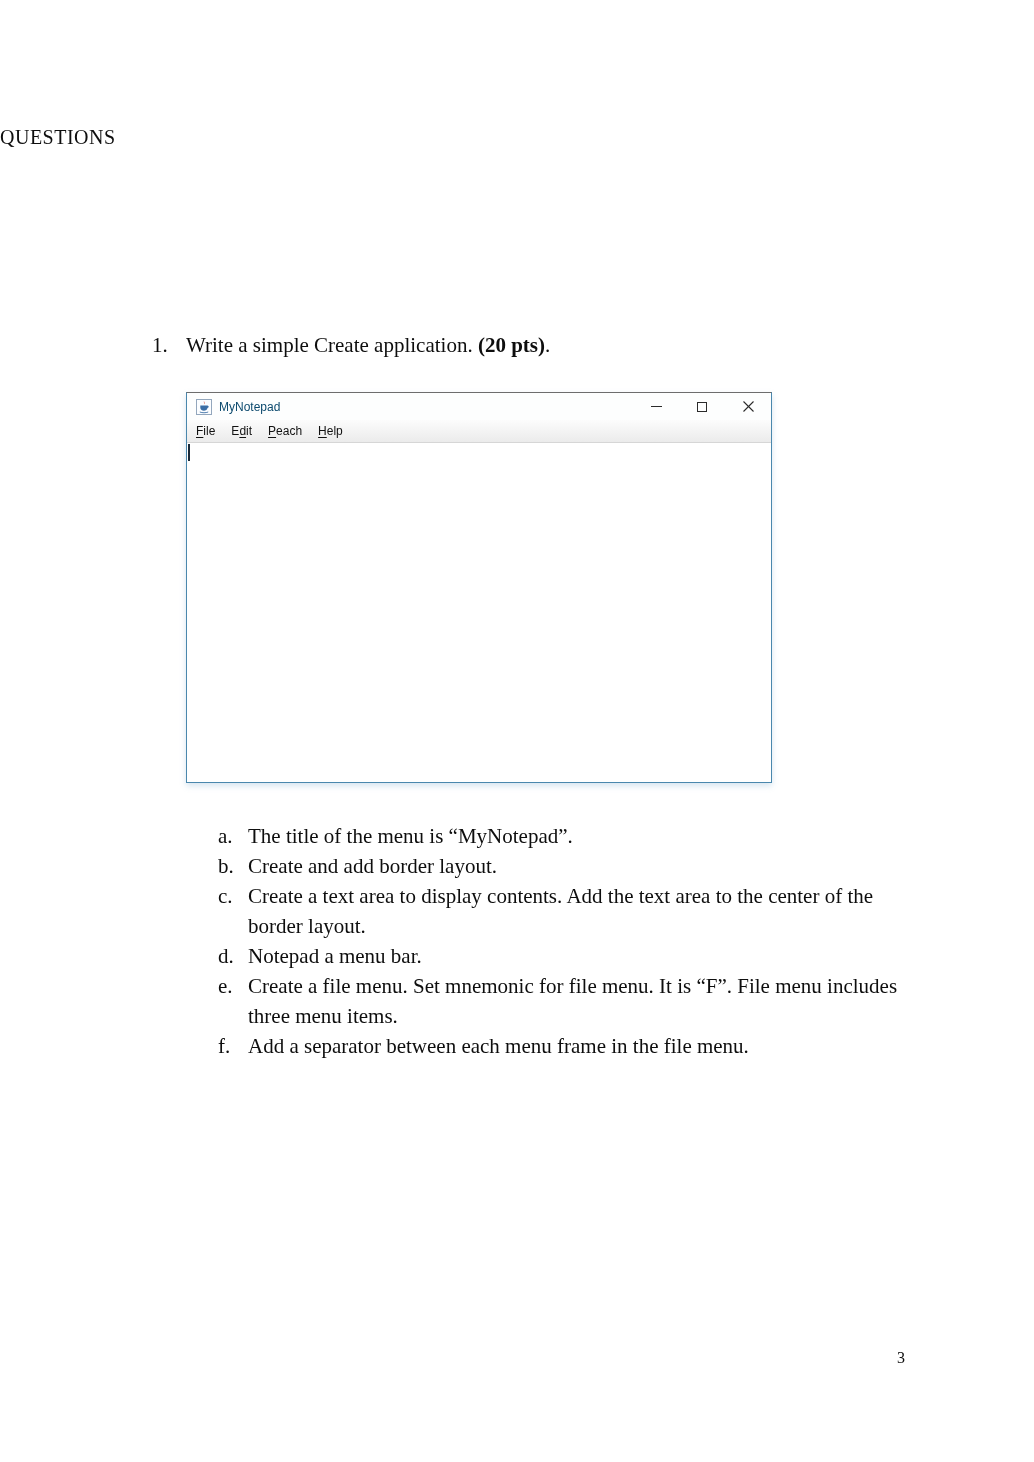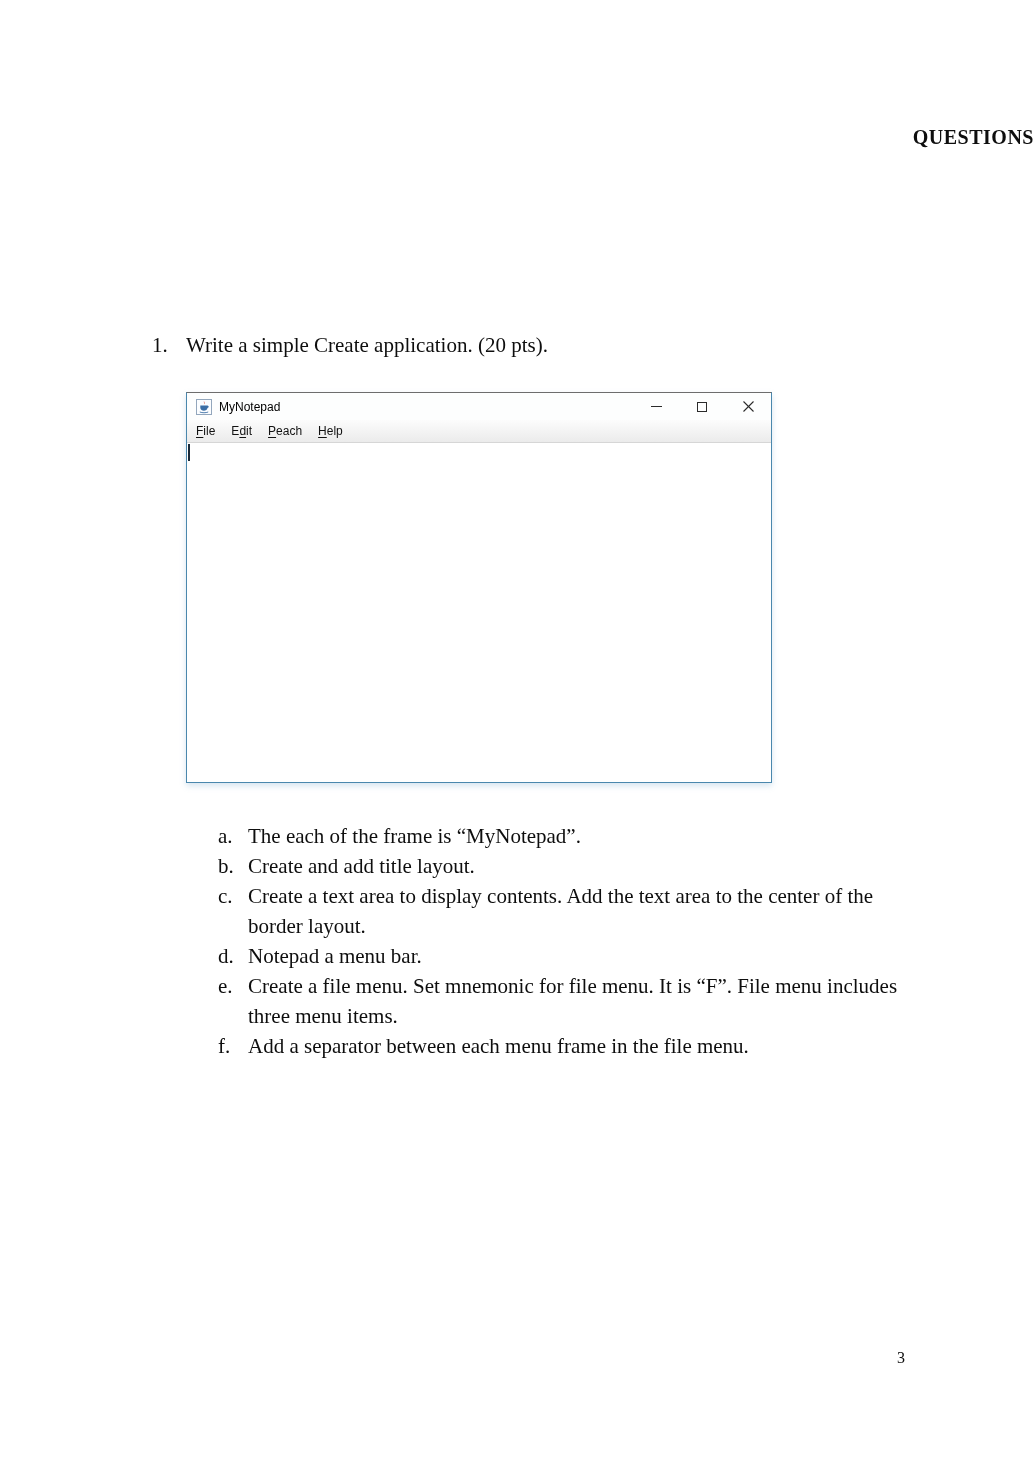--- a/index.html
+++ b/index.html
@@ -13,34 +13,34 @@
     color: #0e0e0e;
     overflow: hidden;
   }
 
   
   .heading {
     position: absolute;
     top: 126px;
     left: 0;
     width: 100%;
-    text-align: right;
+    text-align: left;
     font-size: 20px;
-    font-weight: 700;
+    font-weight: 400;
     letter-spacing: 0.5px;
   }
   .question {
     position: absolute;
     top: 333px;
     left: 152px;
     font-size: 21px;
     white-space: nowrap;
   }
   .question .qnum { display: inline-block; width: 34px; }
-  .question .qpts { font-weight: 400; }
+  .question .qpts { font-weight: 700; }
 
   .list {
     position: absolute;
     top: 821px;
     left: 218px;
     width: 712px;
     font-size: 21px;
     line-height: 30px;
   }
   .li { display: flex; }
@@ -74,21 +74,21 @@
     flex: 0 0 27px;
     display: flex;
     align-items: center;
     padding-left: 9px;
     background: #fdfefe;
   }
   .java-icon { width: 16px; height: 16px; display: inline-block; }
   .title-text {
     margin-left: 7px;
     font-size: 12px;
-    color: #000000;
+    color: #0c4a6e;
   }
   .controls {
     margin-left: auto;
     height: 100%;
     display: flex;
   }
   .ctrl {
     width: 46px;
     height: 100%;
     display: flex;
@@ -192,25 +192,25 @@
     </div>
 
     <div class="textarea">
       <span class="caret"></span>
     </div>
   </div>
 
   <div class="list">
     <div class="li">
       <span class="letter">a.</span>
-      <span class="txt">The each of the frame is “MyNotepad”.</span>
+      <span class="txt">The title of the menu is “MyNotepad”.</span>
     </div>
     <div class="li">
       <span class="letter">b.</span>
-      <span class="txt">Create and add title layout.</span>
+      <span class="txt">Create and add border layout.</span>
     </div>
     <div class="li">
       <span class="letter">c.</span>
       <span class="txt">Create a text area to display contents. Add the text area to the center of the border layout.</span>
     </div>
     <div class="li">
       <span class="letter">d.</span>
       <span class="txt">Notepad a menu bar.</span>
     </div>
     <div class="li">

